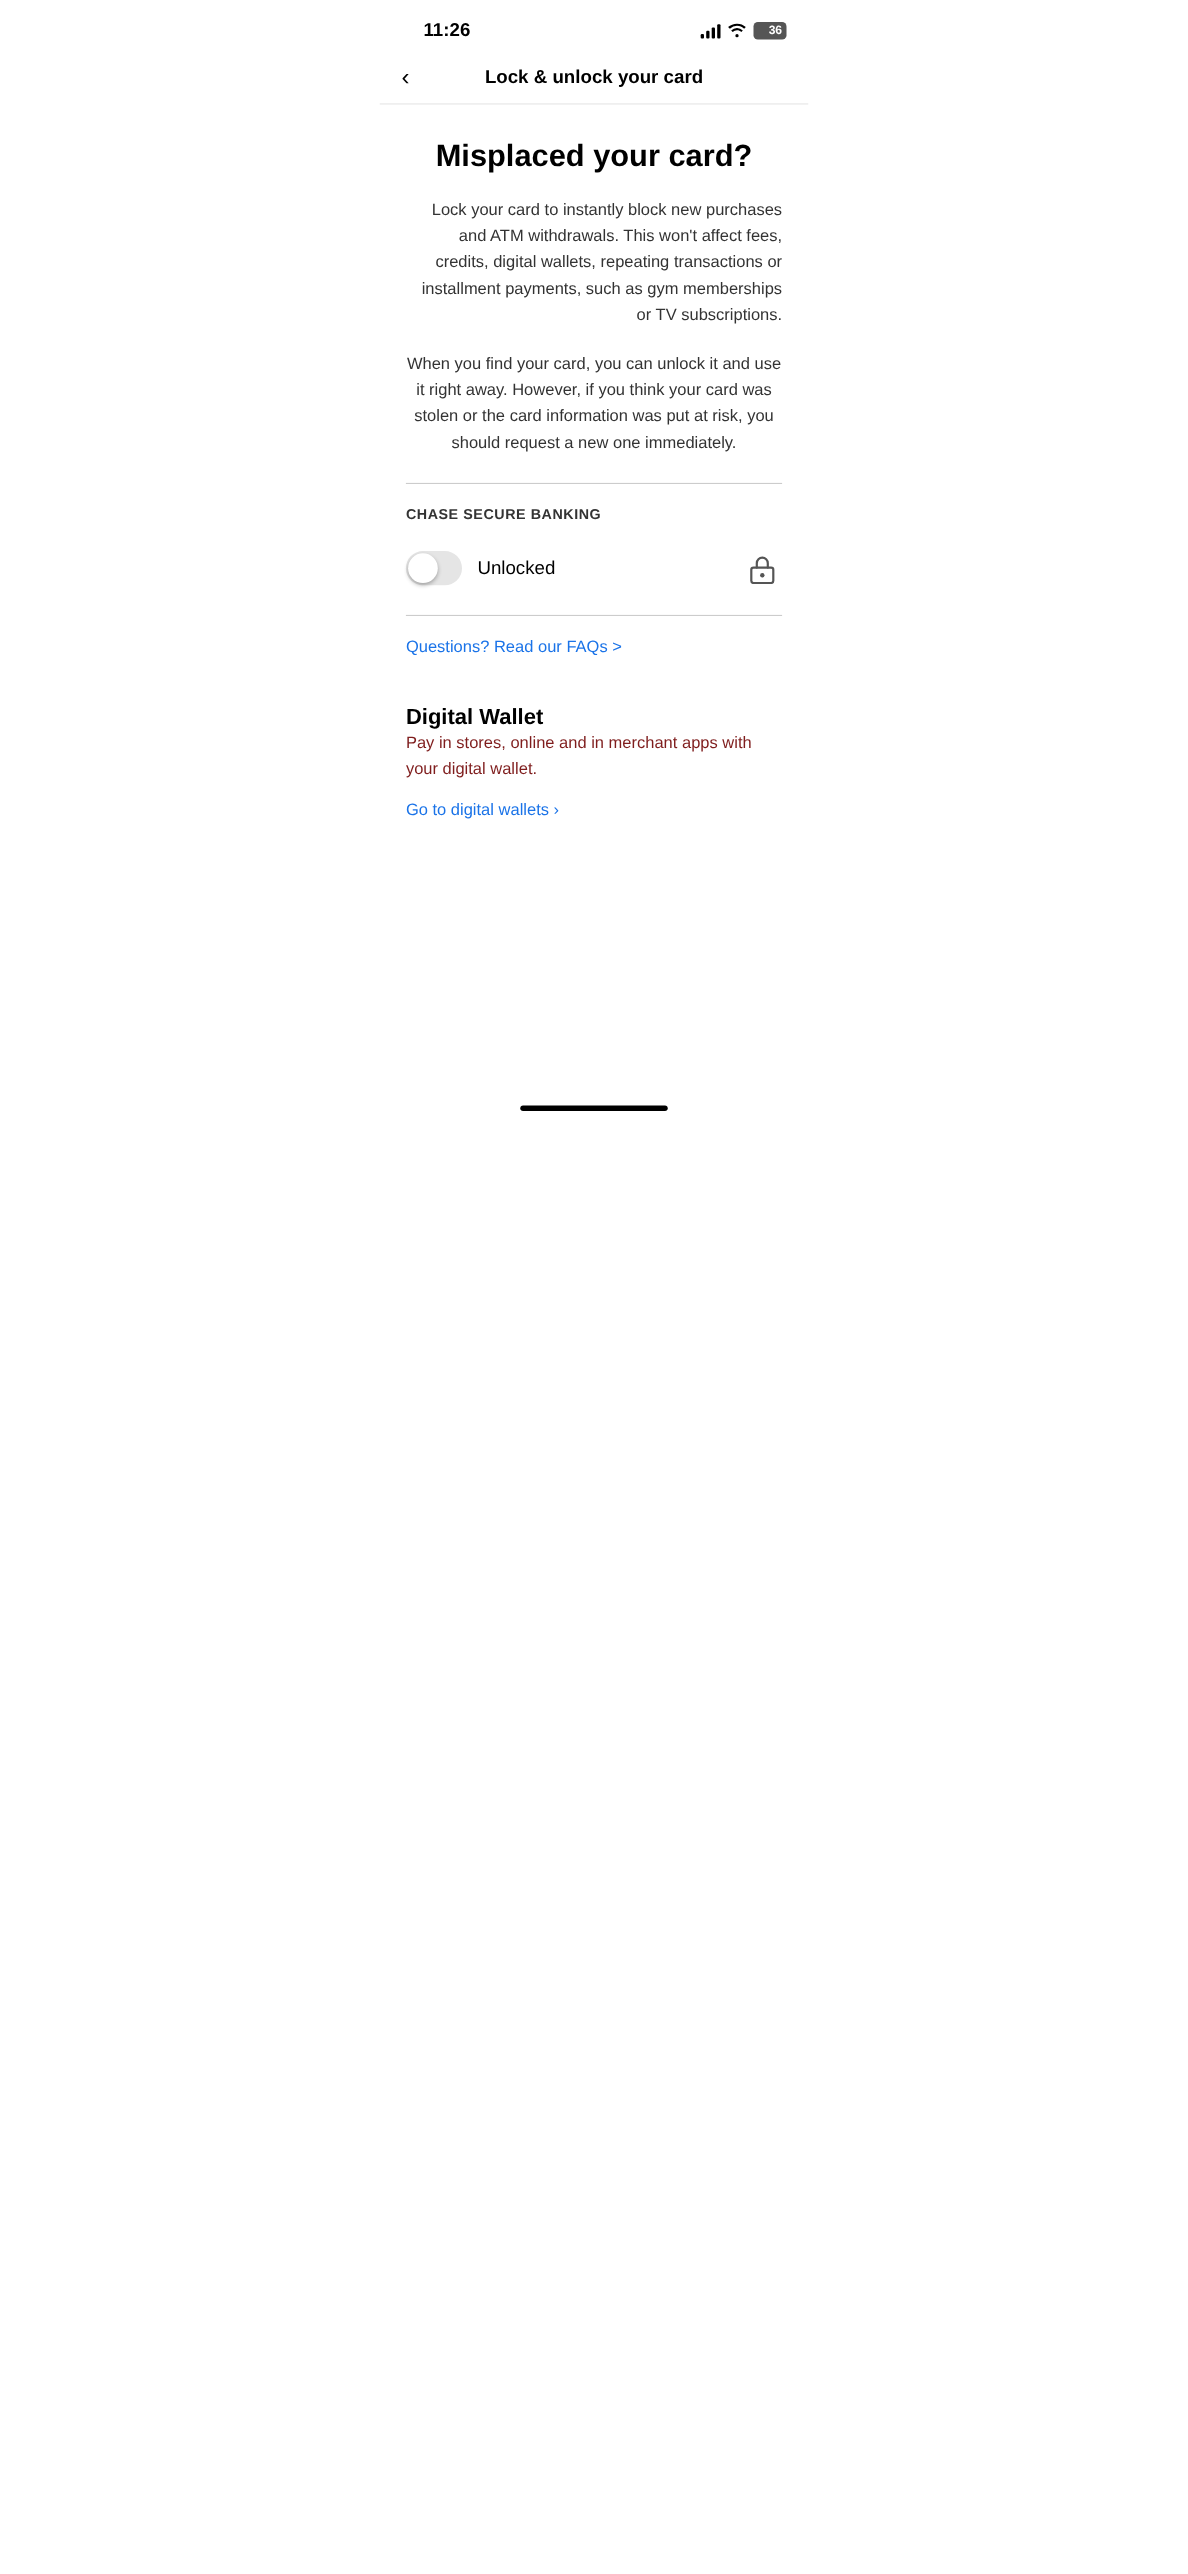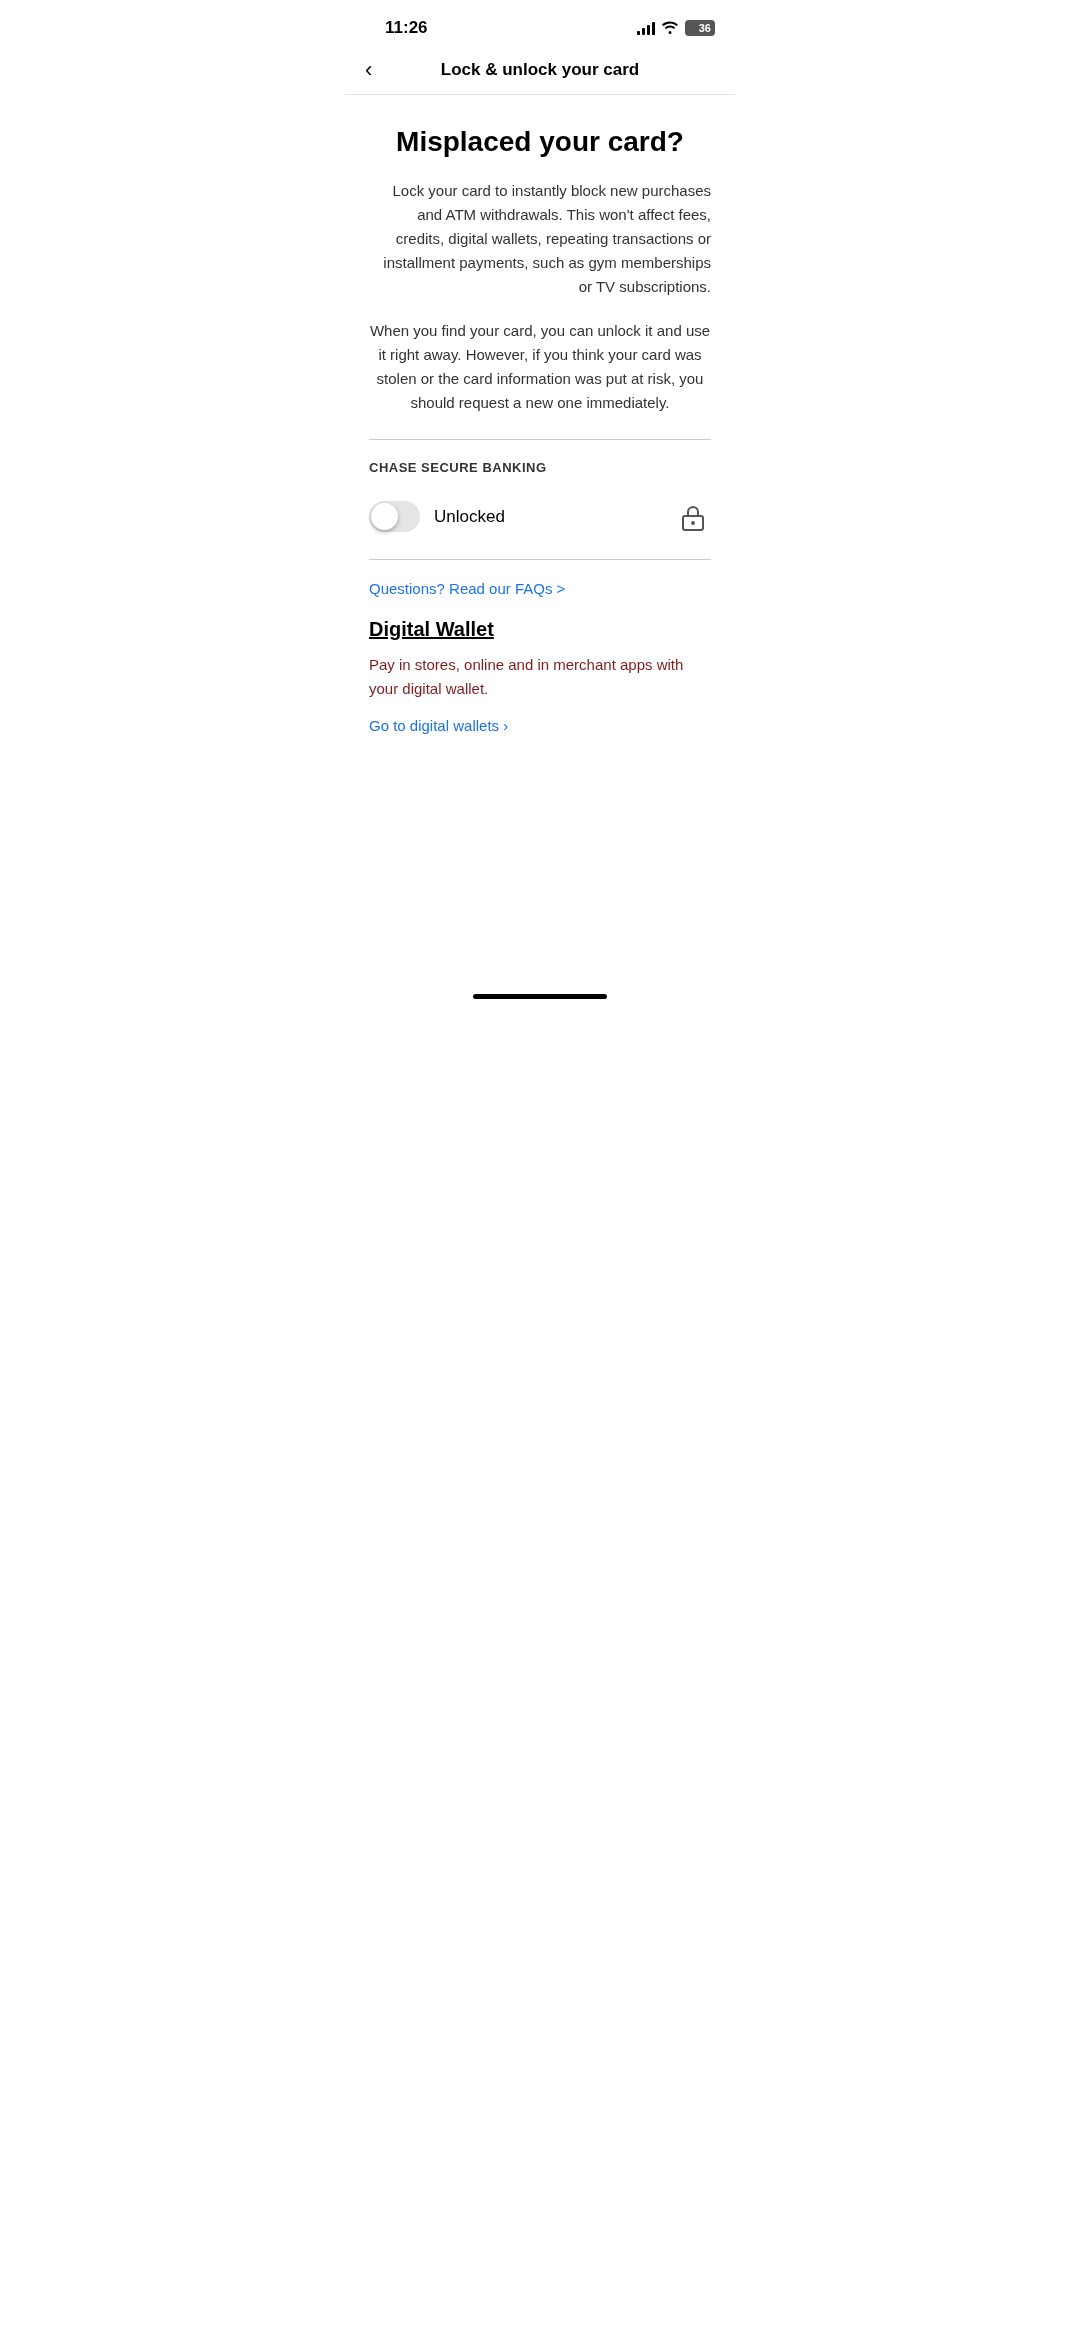--- a/index.html
+++ b/index.html
@@ -215,34 +215,33 @@
       margin: 0 0 20px 0;
     }
 
     
     .faq-link {
       font-size: 15px;
       color: #1a73e8;
       text-decoration: none;
       cursor: pointer;
       display: block;
-      margin-bottom: 21px;
+      margin-bottom: 44px;
     }
 
     
     .digital-wallet-section {
       margin-bottom: 20px;
     }
 
     .digital-wallet-title {
       font-size: 20px;
       font-weight: 700;
       color: #000;
-      margin-bottom: 12px;
-      text-decoration: underline;
+      margin-bottom: 0;
     }
 
     .digital-wallet-desc {
       font-size: 15px;
       color: #7f1d1d;
       line-height: 1.6;
       margin-bottom: 16px;
     }
 
     .wallet-link {

